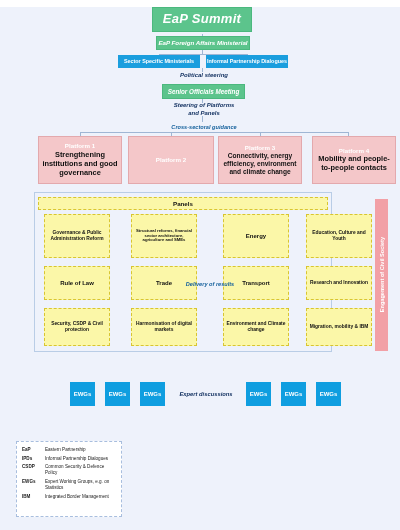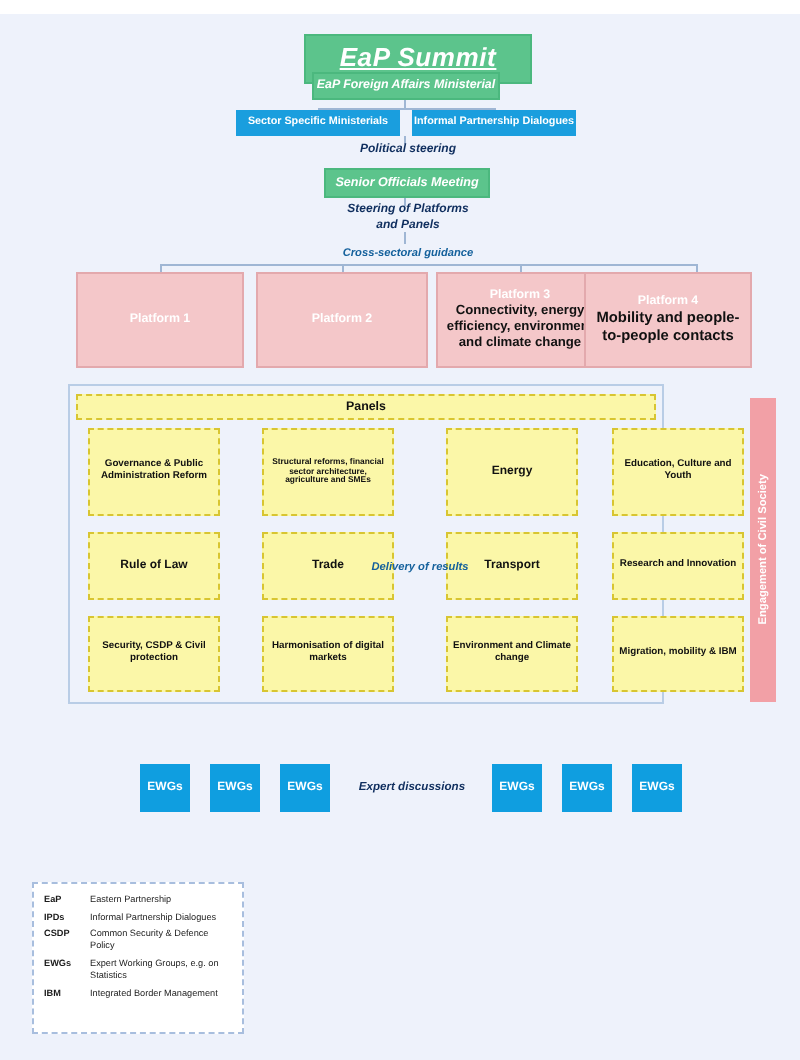--- a/index.html
+++ b/index.html
@@ -29,24 +29,23 @@
   }
   
   .green{
     background:#5cc48c;
     border:1px solid #4bb87e;
     color:#ffffff;
     font-style:italic;
     font-weight:bold;
   }
   .summit{
-    left:152px;top:17px;width:114px;height:25px;
+    left:152px;top:7px;width:100px;height:25px;
     font-size:13px;
     letter-spacing:.3px;
-    text-decoration:underline;
   }
   .fam{
     left:156px;top:36px;width:94px;height:14px;
     font-size:6.2px;
   }
   .som{
     left:162px;top:84px;width:83px;height:15px;
     font-size:6.3px;
   }
   
@@ -85,21 +84,21 @@
   }
   .plat-num{
     color:#ffffff;font-weight:bold;font-size:6.2px;margin-bottom:1.5px;
   }
   .plat-title{
     color:#111111;font-weight:bold;font-size:7.4px;line-height:1.2;
   }
   .p1{left:38px;width:84px;}
   .p2{left:128px;width:86px;}
   .p3{left:218px;width:84px;}
-  .p4{left:292px;width:84px;}
+  .p4{left:312px;width:84px;}
   
   .panelband{
     left:38px;top:197px;width:290px;height:13px;
     background:#fbf7a8;
     border:1px dashed #d8c531;
     color:#111;font-weight:bold;font-size:6.2px;
   }
   .ybox{
     background:#fbf7a8;
     border:1px dashed #d8c531;
@@ -200,20 +199,21 @@
 
   <div class="cap cap-steering">
     <div>Steering of Platforms</div>
     <div>and Panels</div>
   </div>
 
   <div class="cap cap-cross">Cross-sectoral guidance</div>
 
   <div class="box platform p1">
     <div class="plat-num">Platform 1</div>
+    <div class="plat-title">Strengthening institutions and good governance</div>
   </div>
   <div class="box platform p2">
     <div class="plat-num">Platform 2</div>
   </div>
   <div class="box platform p3">
     <div class="plat-num">Platform 3</div>
     <div class="plat-title" style="font-size:6.6px;">Connectivity, energy efficiency, environment and climate change</div>
   </div>
   <div class="box platform p4">
     <div class="plat-num">Platform 4</div>

